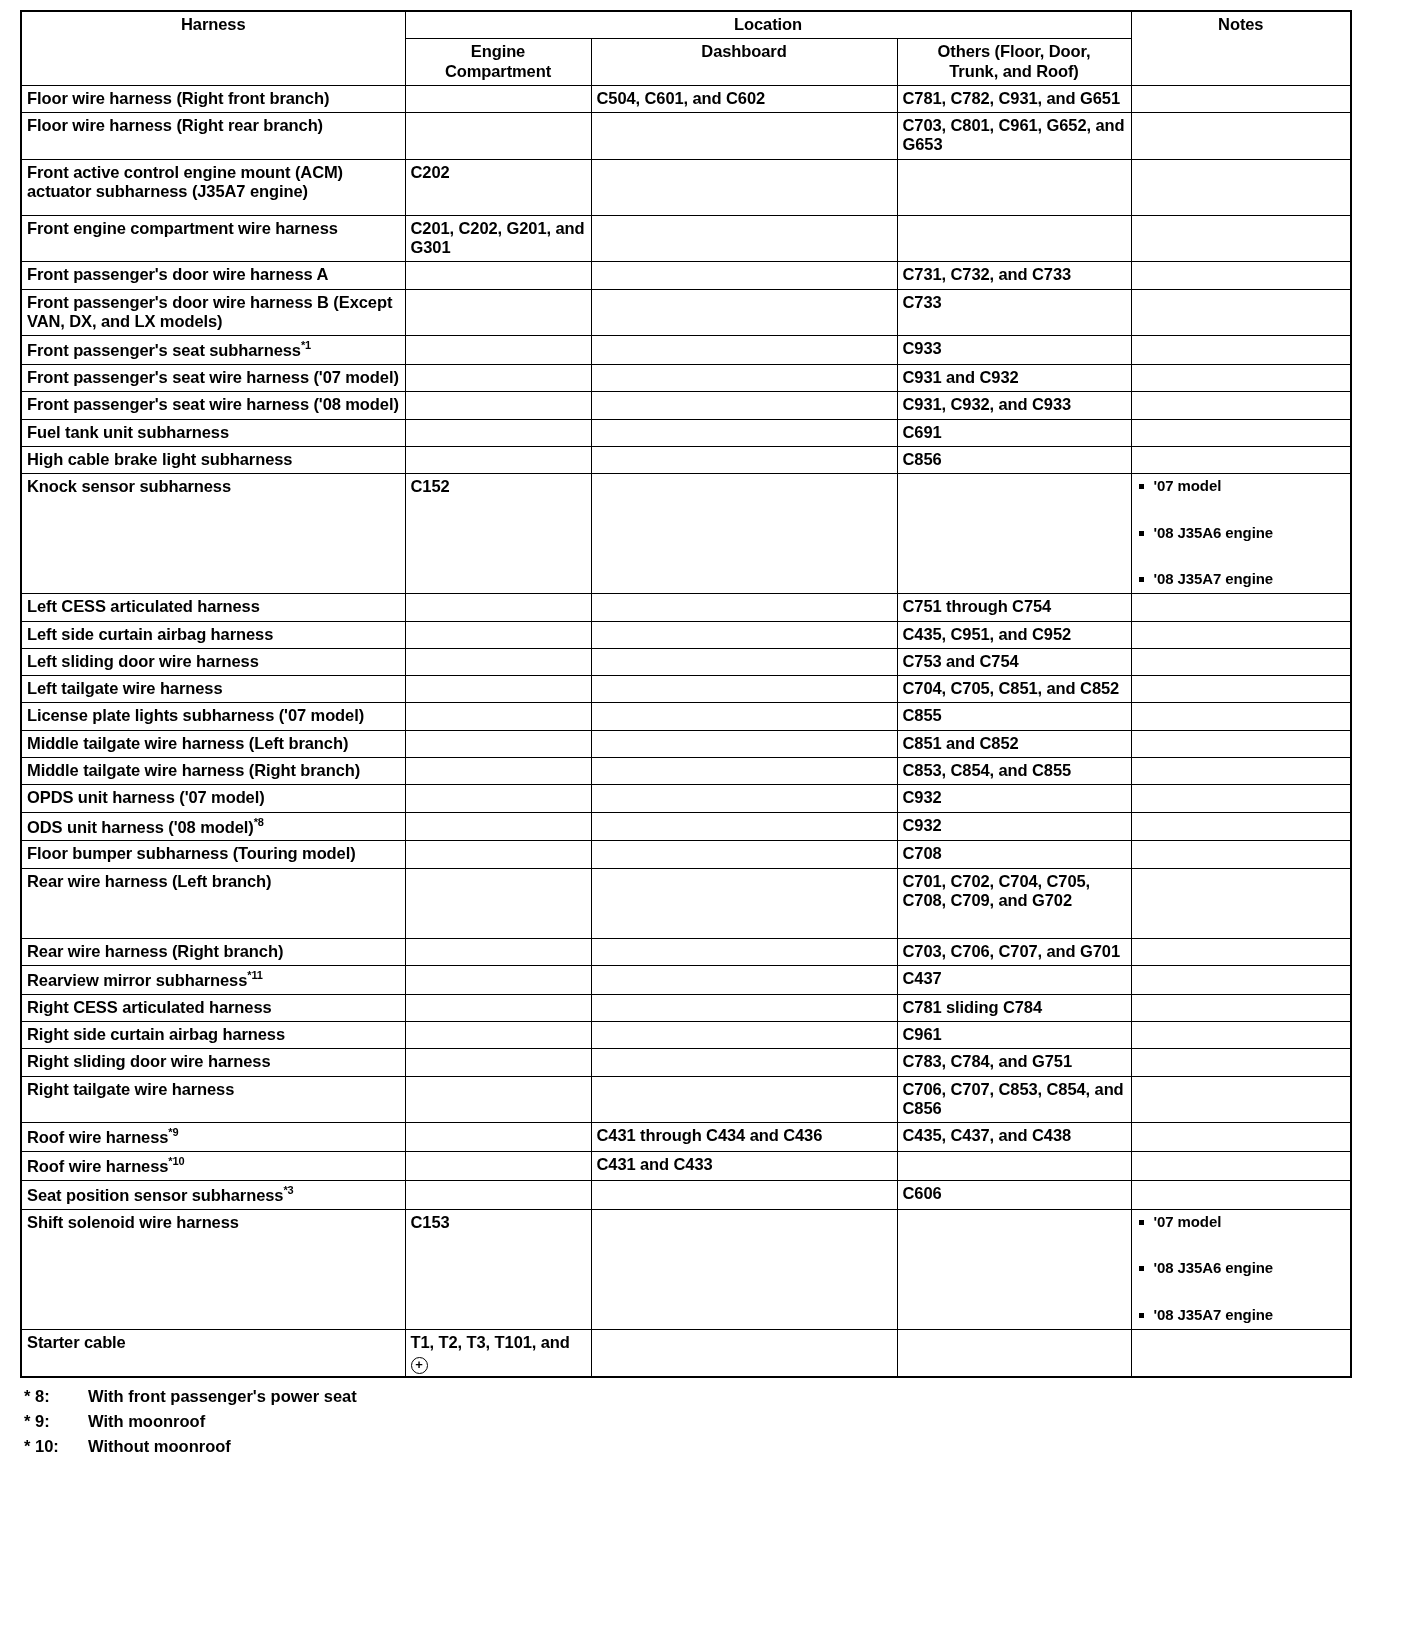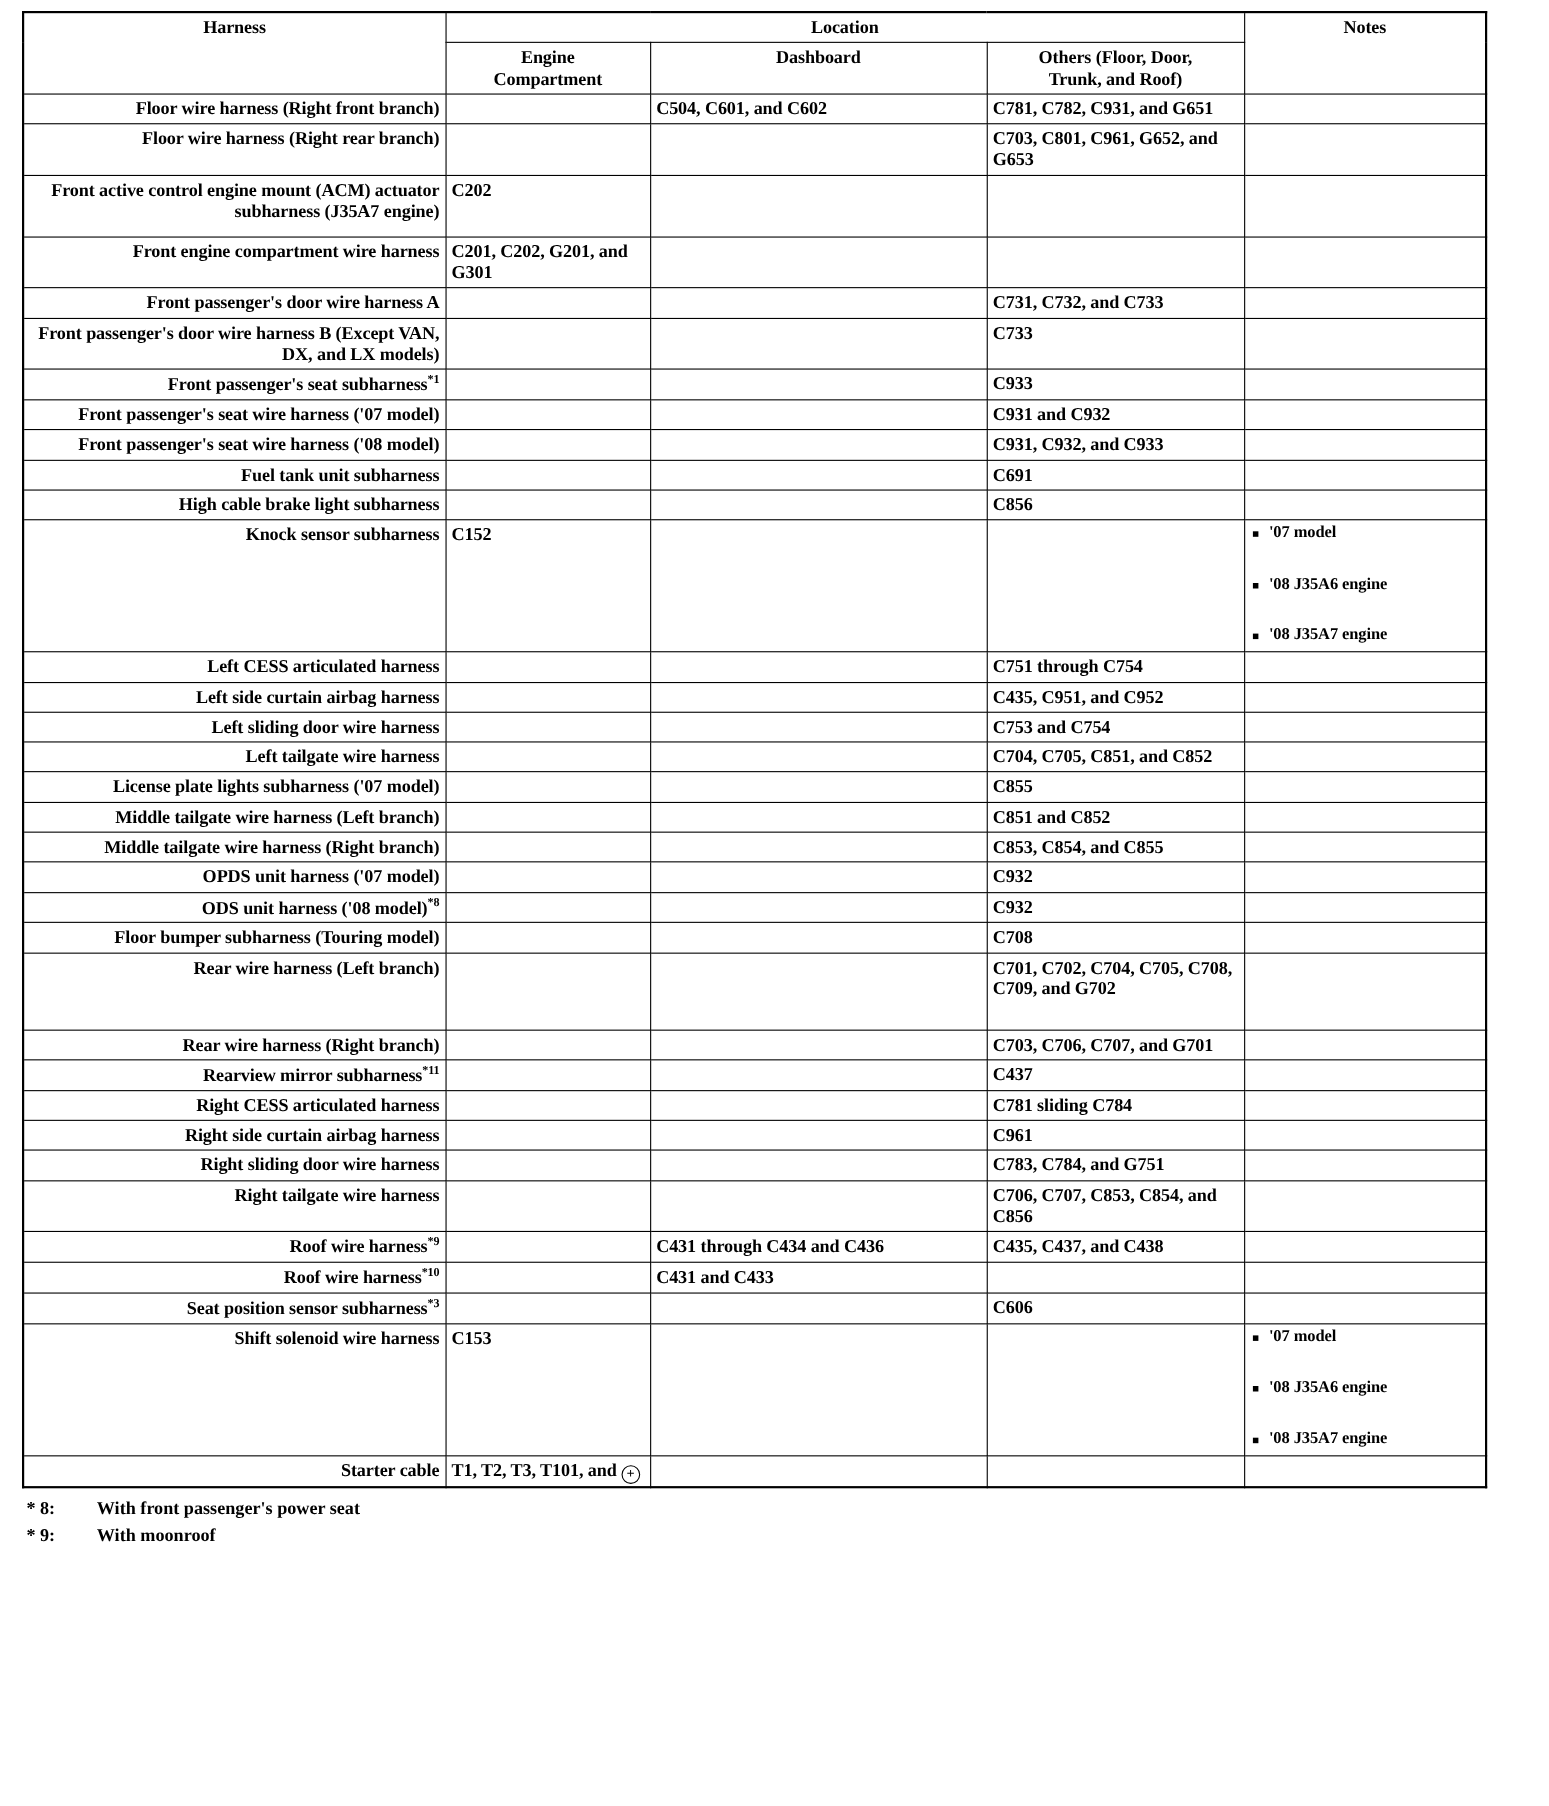--- a/index.html
+++ b/index.html
@@ -14,21 +14,20 @@
     color: #000000;
     position: relative;
     overflow: hidden;
   }
   #page {
     position: relative;
     width: 1408px;
     height: 1642px;
     box-sizing: border-box;
     padding: 10px 10px 0 10px;
-    font-family: Liberation Serif, serif;
   }
   table.harness-table {
     width: 1330px;
     margin-left: 10px;
     border-collapse: collapse;
     table-layout: fixed;
     border: 2.5px solid #000;
   }
   table.harness-table td, table.harness-table th {
     border: 1.3px solid #000;
@@ -45,21 +44,21 @@
     font-weight: bold;
     padding: 5px 4px 6px 4px;
     vertical-align: middle;
   }
   .col-harness { width: 384px; }
   .col-engine  { width: 186px; }
   .col-dash    { width: 306px; }
   .col-others  { width: 234px; }
   .col-notes   { width: 220px; }
 
-  td.cell-harness { text-align: right; }
+  td.cell-harness { text-align: left; }
   td.cell-val { text-align: left; }
 
   .notes-list {
     margin: 0;
     padding: 0;
     list-style: none;
   }
   .notes-list li {
     position: relative;
     padding-left: 17px;
@@ -399,15 +398,19 @@
 
   <div class="footnotes" id="footnotes">
       <div class="footnote-row">
         <div class="footnote-mark">* 8:</div>
         <div class="footnote-text">With front passenger's power seat</div>
       </div>
       <div class="footnote-row">
         <div class="footnote-mark">* 9:</div>
         <div class="footnote-text">With moonroof</div>
       </div>
+      <div class="footnote-row">
+        <div class="footnote-mark">* 10:</div>
+        <div class="footnote-text">Without moonroof</div>
+      </div>
     </div>
 
 </div>
 
 </body></html>

